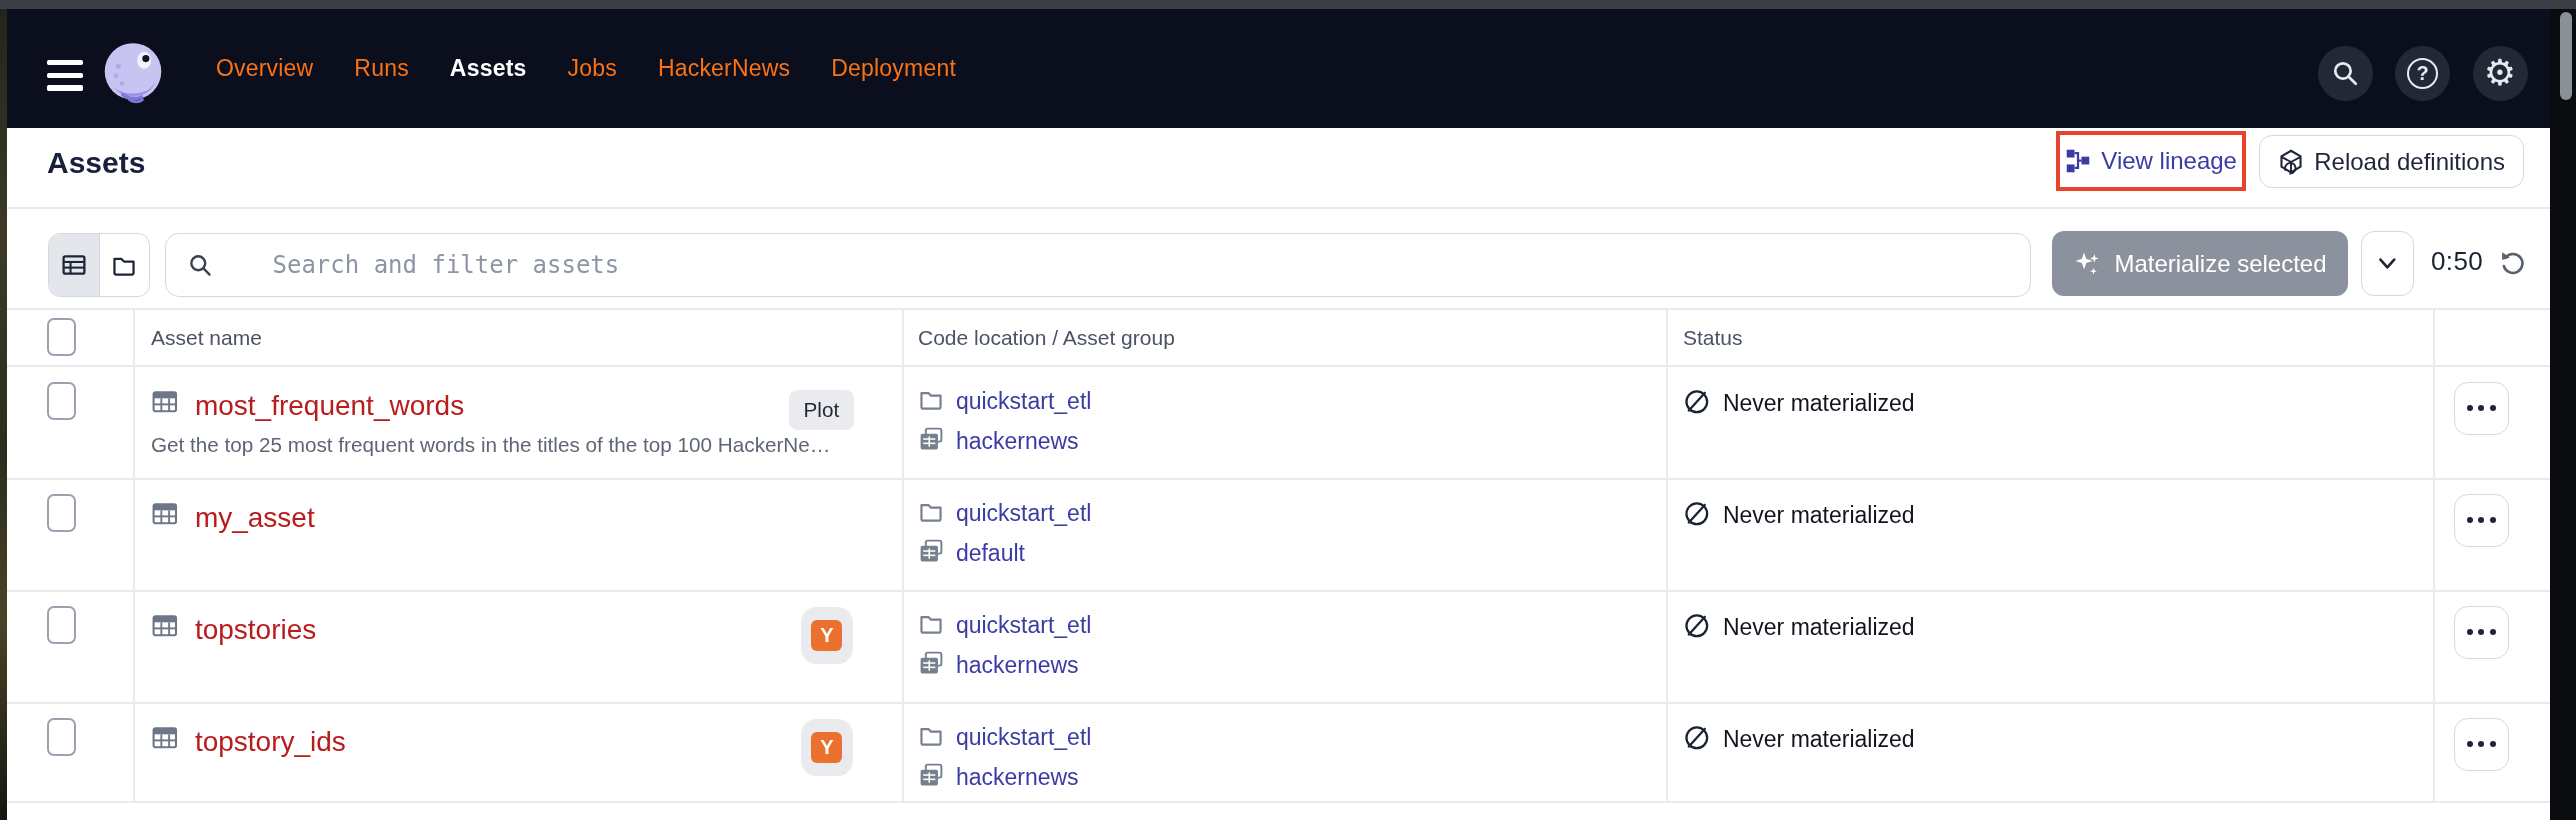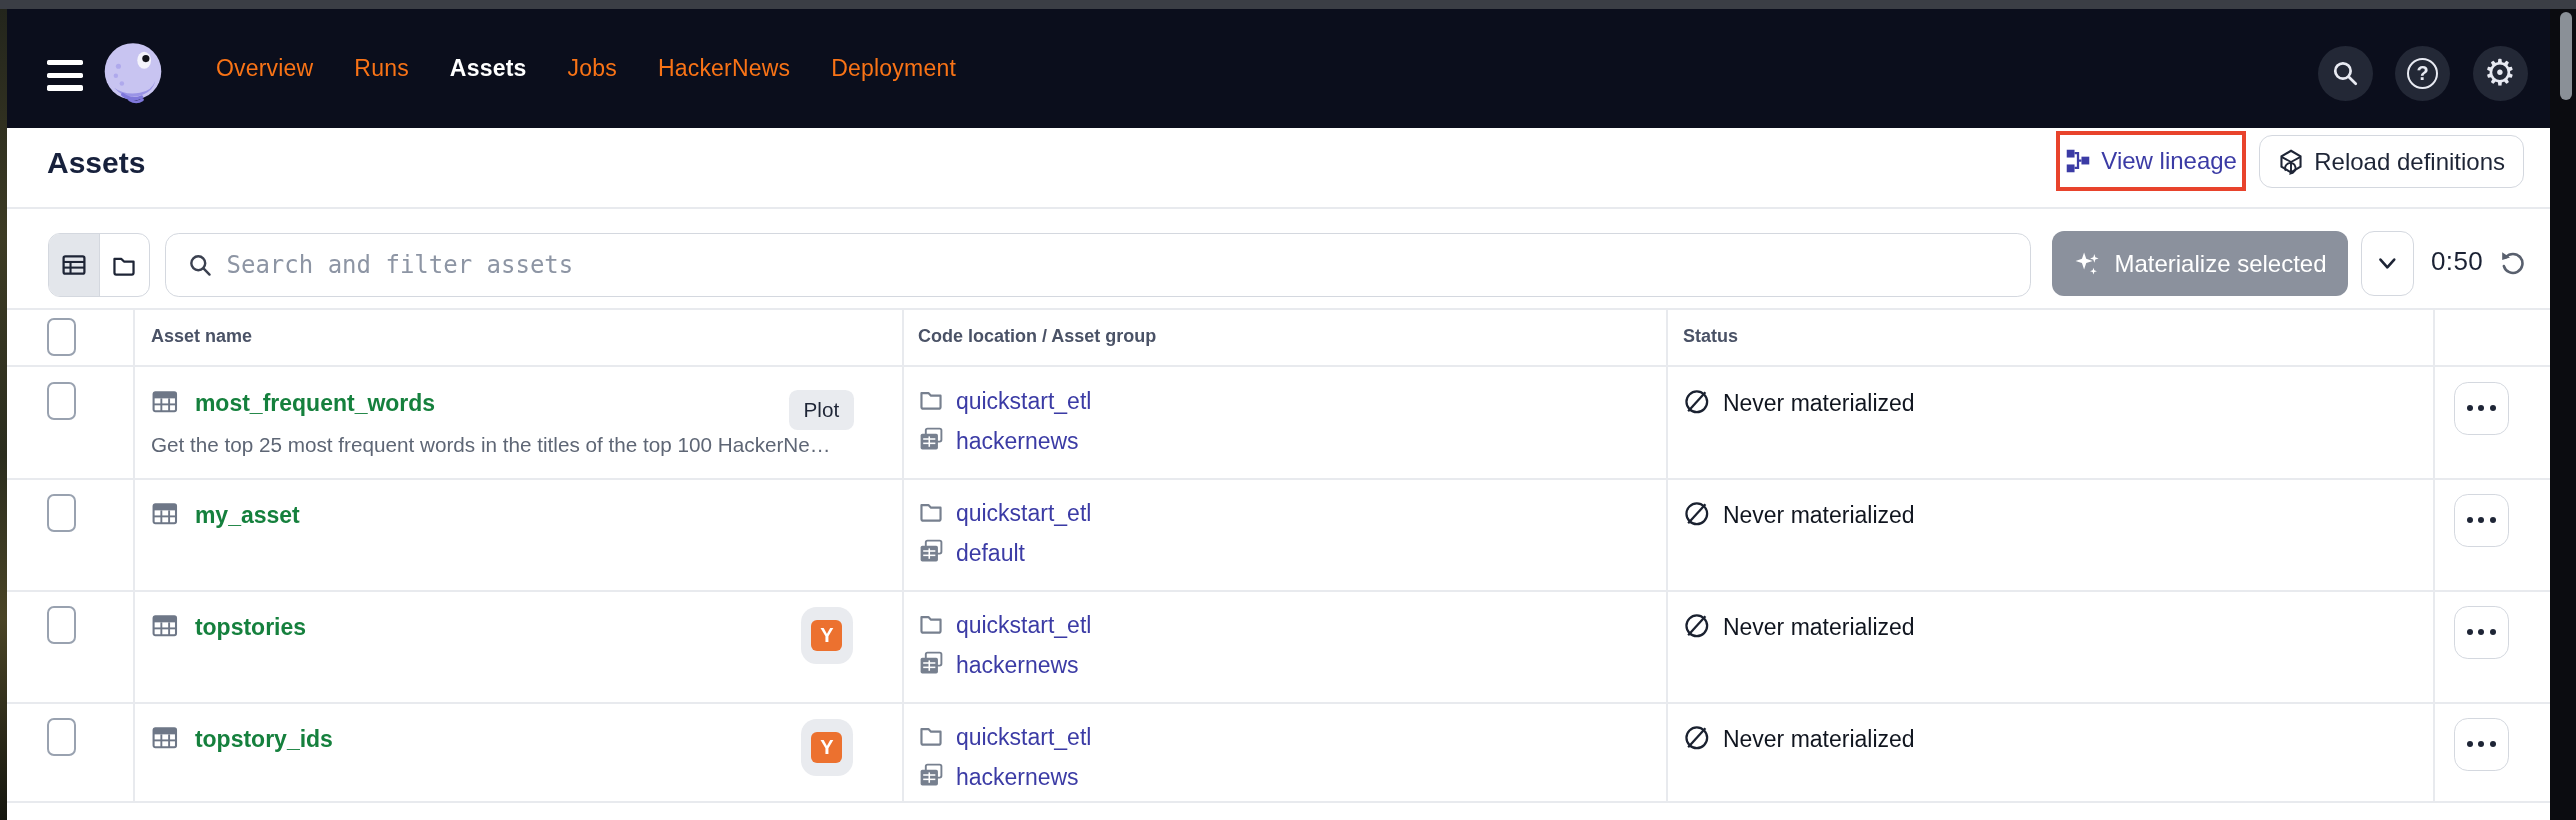--- a/index.html
+++ b/index.html
@@ -51,40 +51,40 @@
   
   .toggle-group { left:48px; top:233px; width:102px; height:64px; border:1.7px solid #D4D8DF;
                   border-radius:12px; overflow:hidden; display:flex; background:#fff; }
   .toggle-group .tg { flex:1; display:flex; align-items:center; justify-content:center; cursor:pointer; }
   .toggle-group .tg.active { background:#E3E6EB; }
   .toggle-group .tg + .tg { border-left:1.7px solid #D4D8DF; }
 
   .search-box { left:165px; top:233px; width:1866px; height:64px; border:1.7px solid #D4D8DF;
                 border-radius:13.8px; background:#fff; display:flex; align-items:center; padding:0 20.7px; gap:13.8px; }
   .search-box input { border:none; outline:none; flex:1; font-size:24px;
-                      font-family:"DejaVu Sans Mono", monospace; color:#3B4150; }
+                      font-family:"DejaVu Sans Mono", monospace; color:#3B4150;margin-left:46px; }
   .search-box input::placeholder { color:#8D95A4; }
 
   .mat-btn { left:2052px; top:231px; width:296px; height:65px; border-radius:12px; border:none;
              background:#8B919D; color:#fff; font-size:24px; font-weight:500;
              display:flex; align-items:center; justify-content:center; gap:12px; cursor:default; }
   .chev-btn { left:2361px; top:231px; width:53px; height:65px; }
   .timer { left:2431px; top:246px; font-size:26px; color:#1B2234; letter-spacing:0.4px; }
   .refresh-ic { left:2497px; top:248px; }
 
   
   .vline { width:1.7px; background:#E8EAEE; top:308px; height:493px; }
   .hline { left:6.9px; width:2543px; height:1.7px; background:#E8EAEE; }
-  .thead-label { top:326px; font-size:18px; color:#4A5266; font-weight:700; }
+  .thead-label { top:326px; font-size:21px; color:#4A5266; font-weight:400; }
   .checkbox { width:29px; height:38px; border:2.6px solid #99A2B0; border-radius:6.9px; background:#fff; cursor:pointer; }
 
   .trow { left:6.9px; width:2543px; position:absolute; }
   .asset-icon { position:absolute; left:144px; top:22.4px; }
-  .asset-name { position:absolute; left:188px; top:24px; font-size:23px; font-weight:700;
-                color:#15803d; text-decoration:none; cursor:pointer; }
+  .asset-name { position:absolute; left:188px; top:24px; font-size:28px; font-weight:400;
+                color:#b91c1c; text-decoration:none; cursor:pointer; }
   .desc { position:absolute; left:144px; top:67px; font-size:20.7px; color:#5E6675; }
   .tag-plot { position:absolute; left:782px; top:24px; width:65px; height:40px; border-radius:8.6px;
               background:#E9EBEF; display:flex; align-items:center; justify-content:center;
               font-size:20.7px; color:#1E2536; }
   .tag-kind { position:absolute; left:794px; top:17px; width:52px; height:57px; border-radius:15.5px;
               background:#E9EBEF; display:flex; align-items:center; justify-content:center; }
   .kind-inner { width:31px; height:31px; border-radius:6px; background:#EC712F; color:#fff;
                 font-size:20px; font-weight:700; display:flex; align-items:center; justify-content:center; }
   .loc-icon1 { position:absolute; left:911px; top:20.7px; }
   .loc-icon2 { position:absolute; left:911px; top:60px; }

